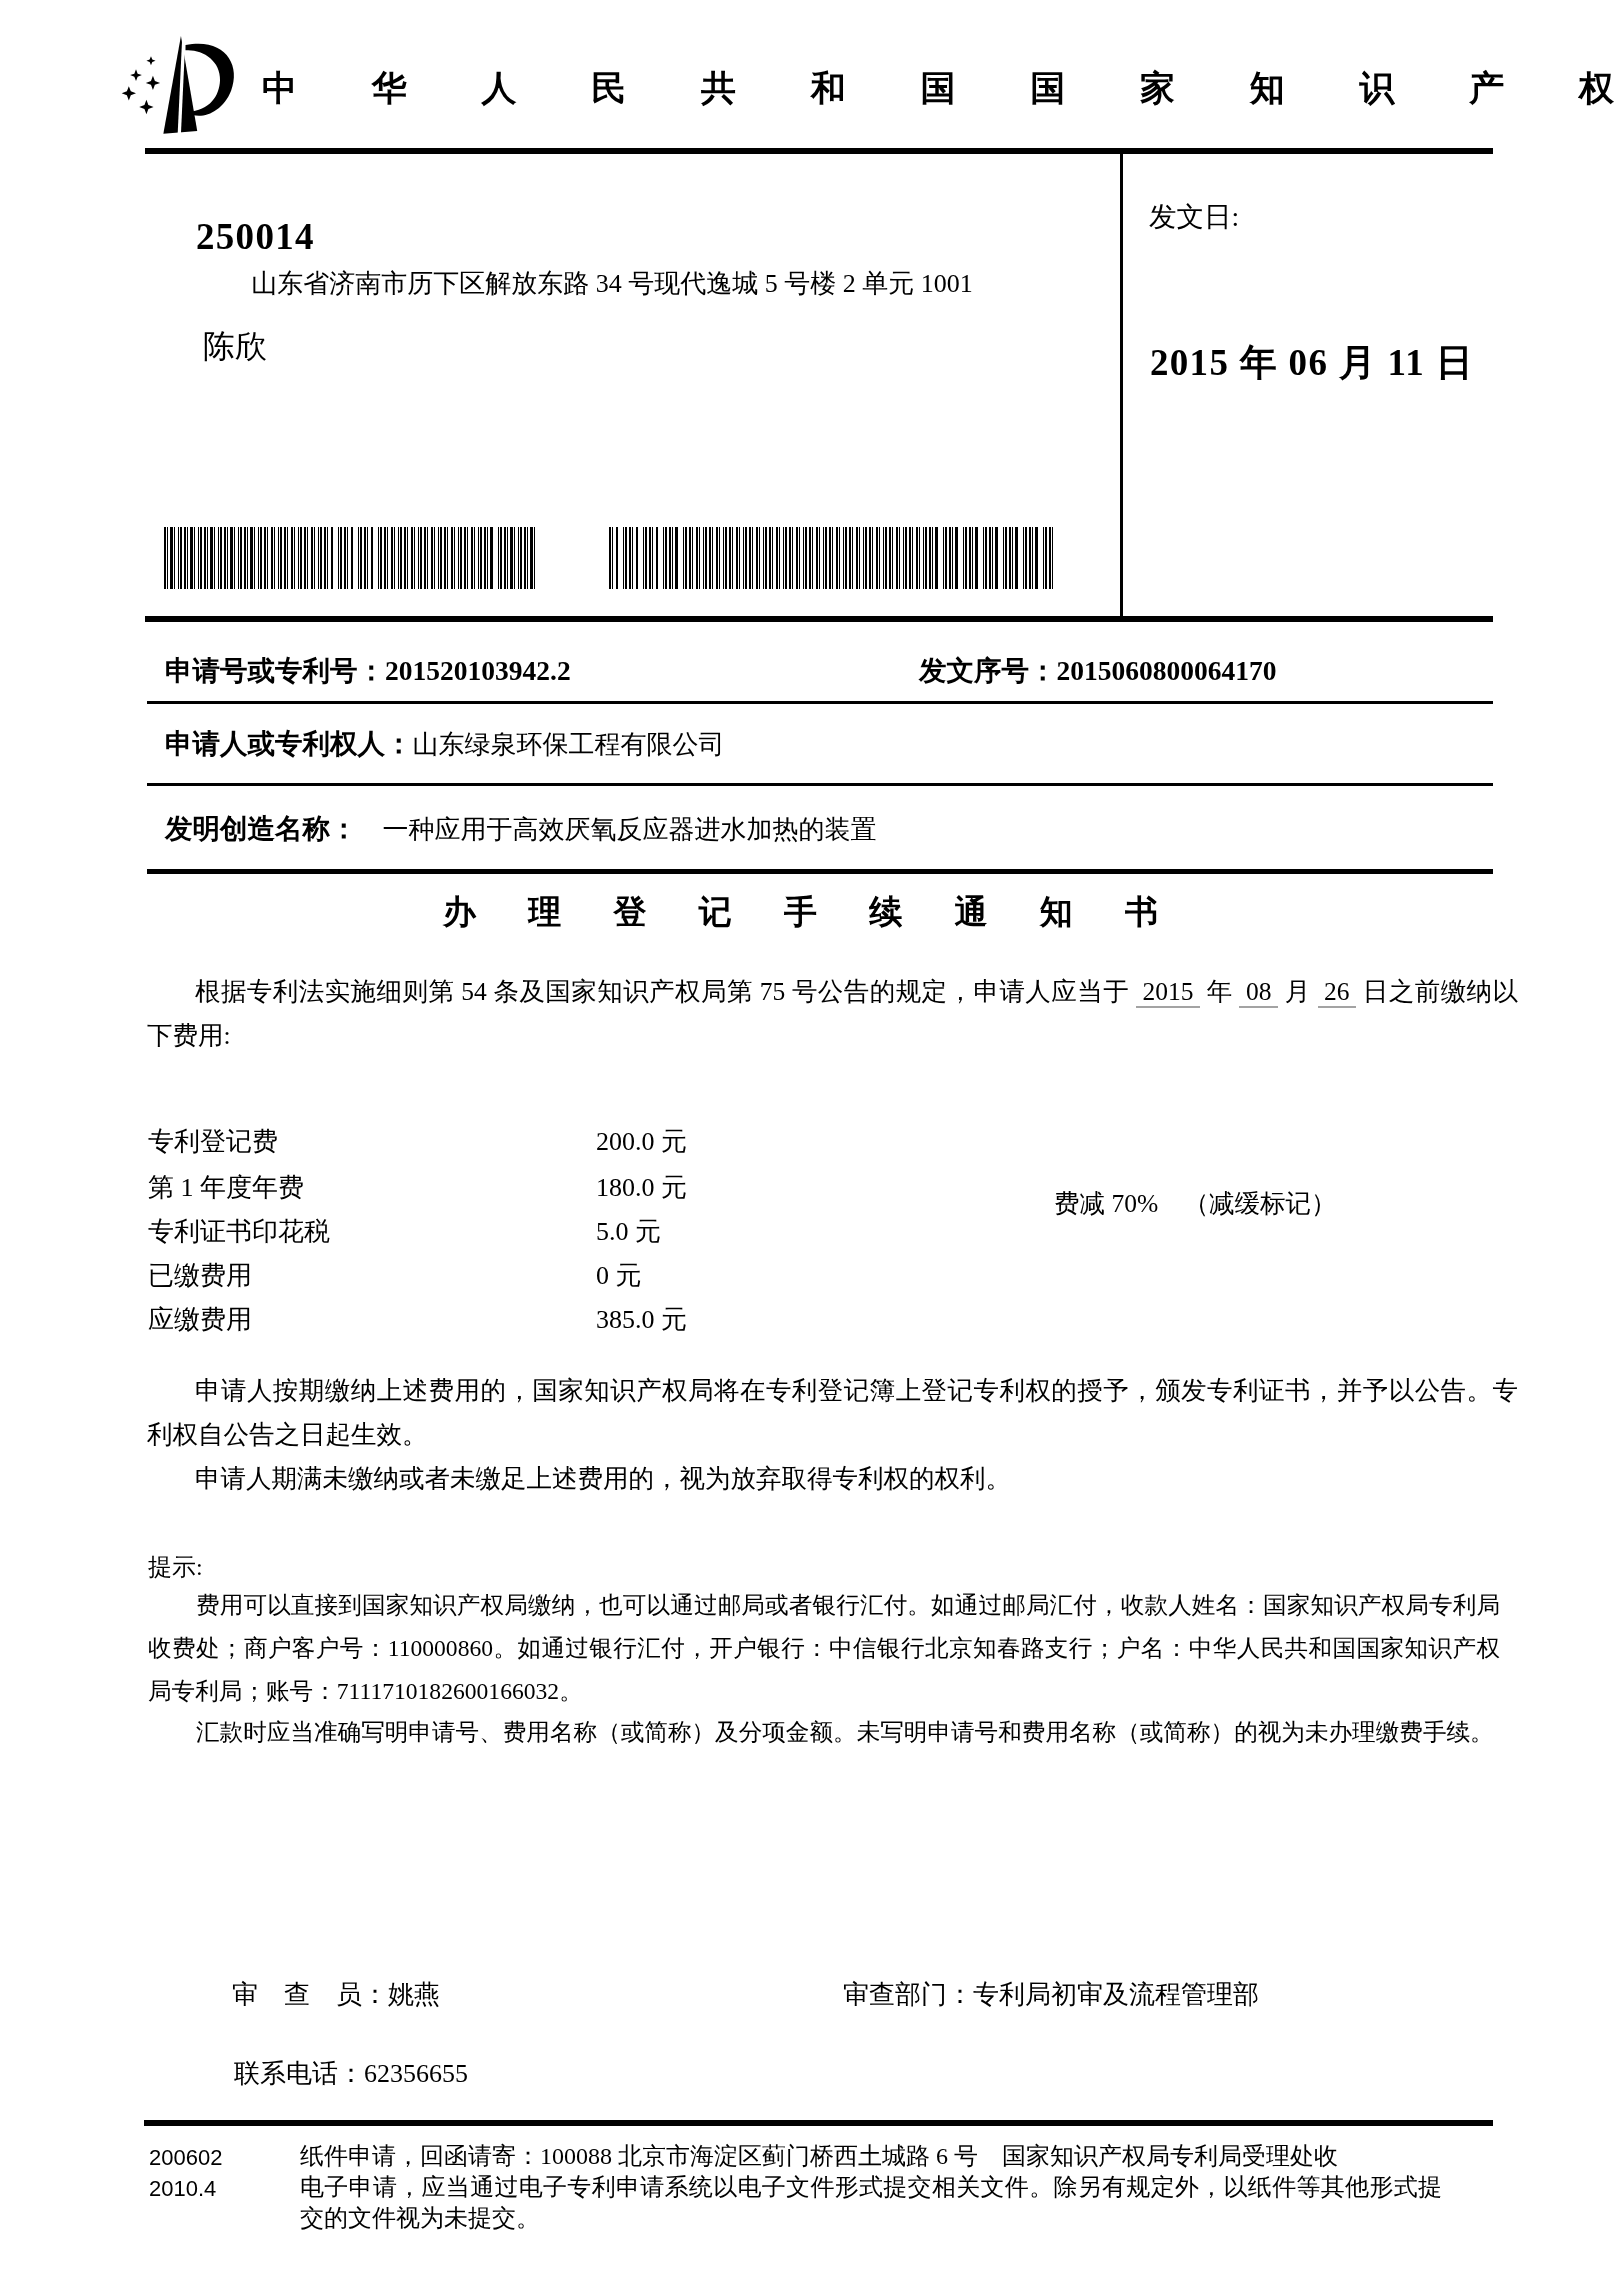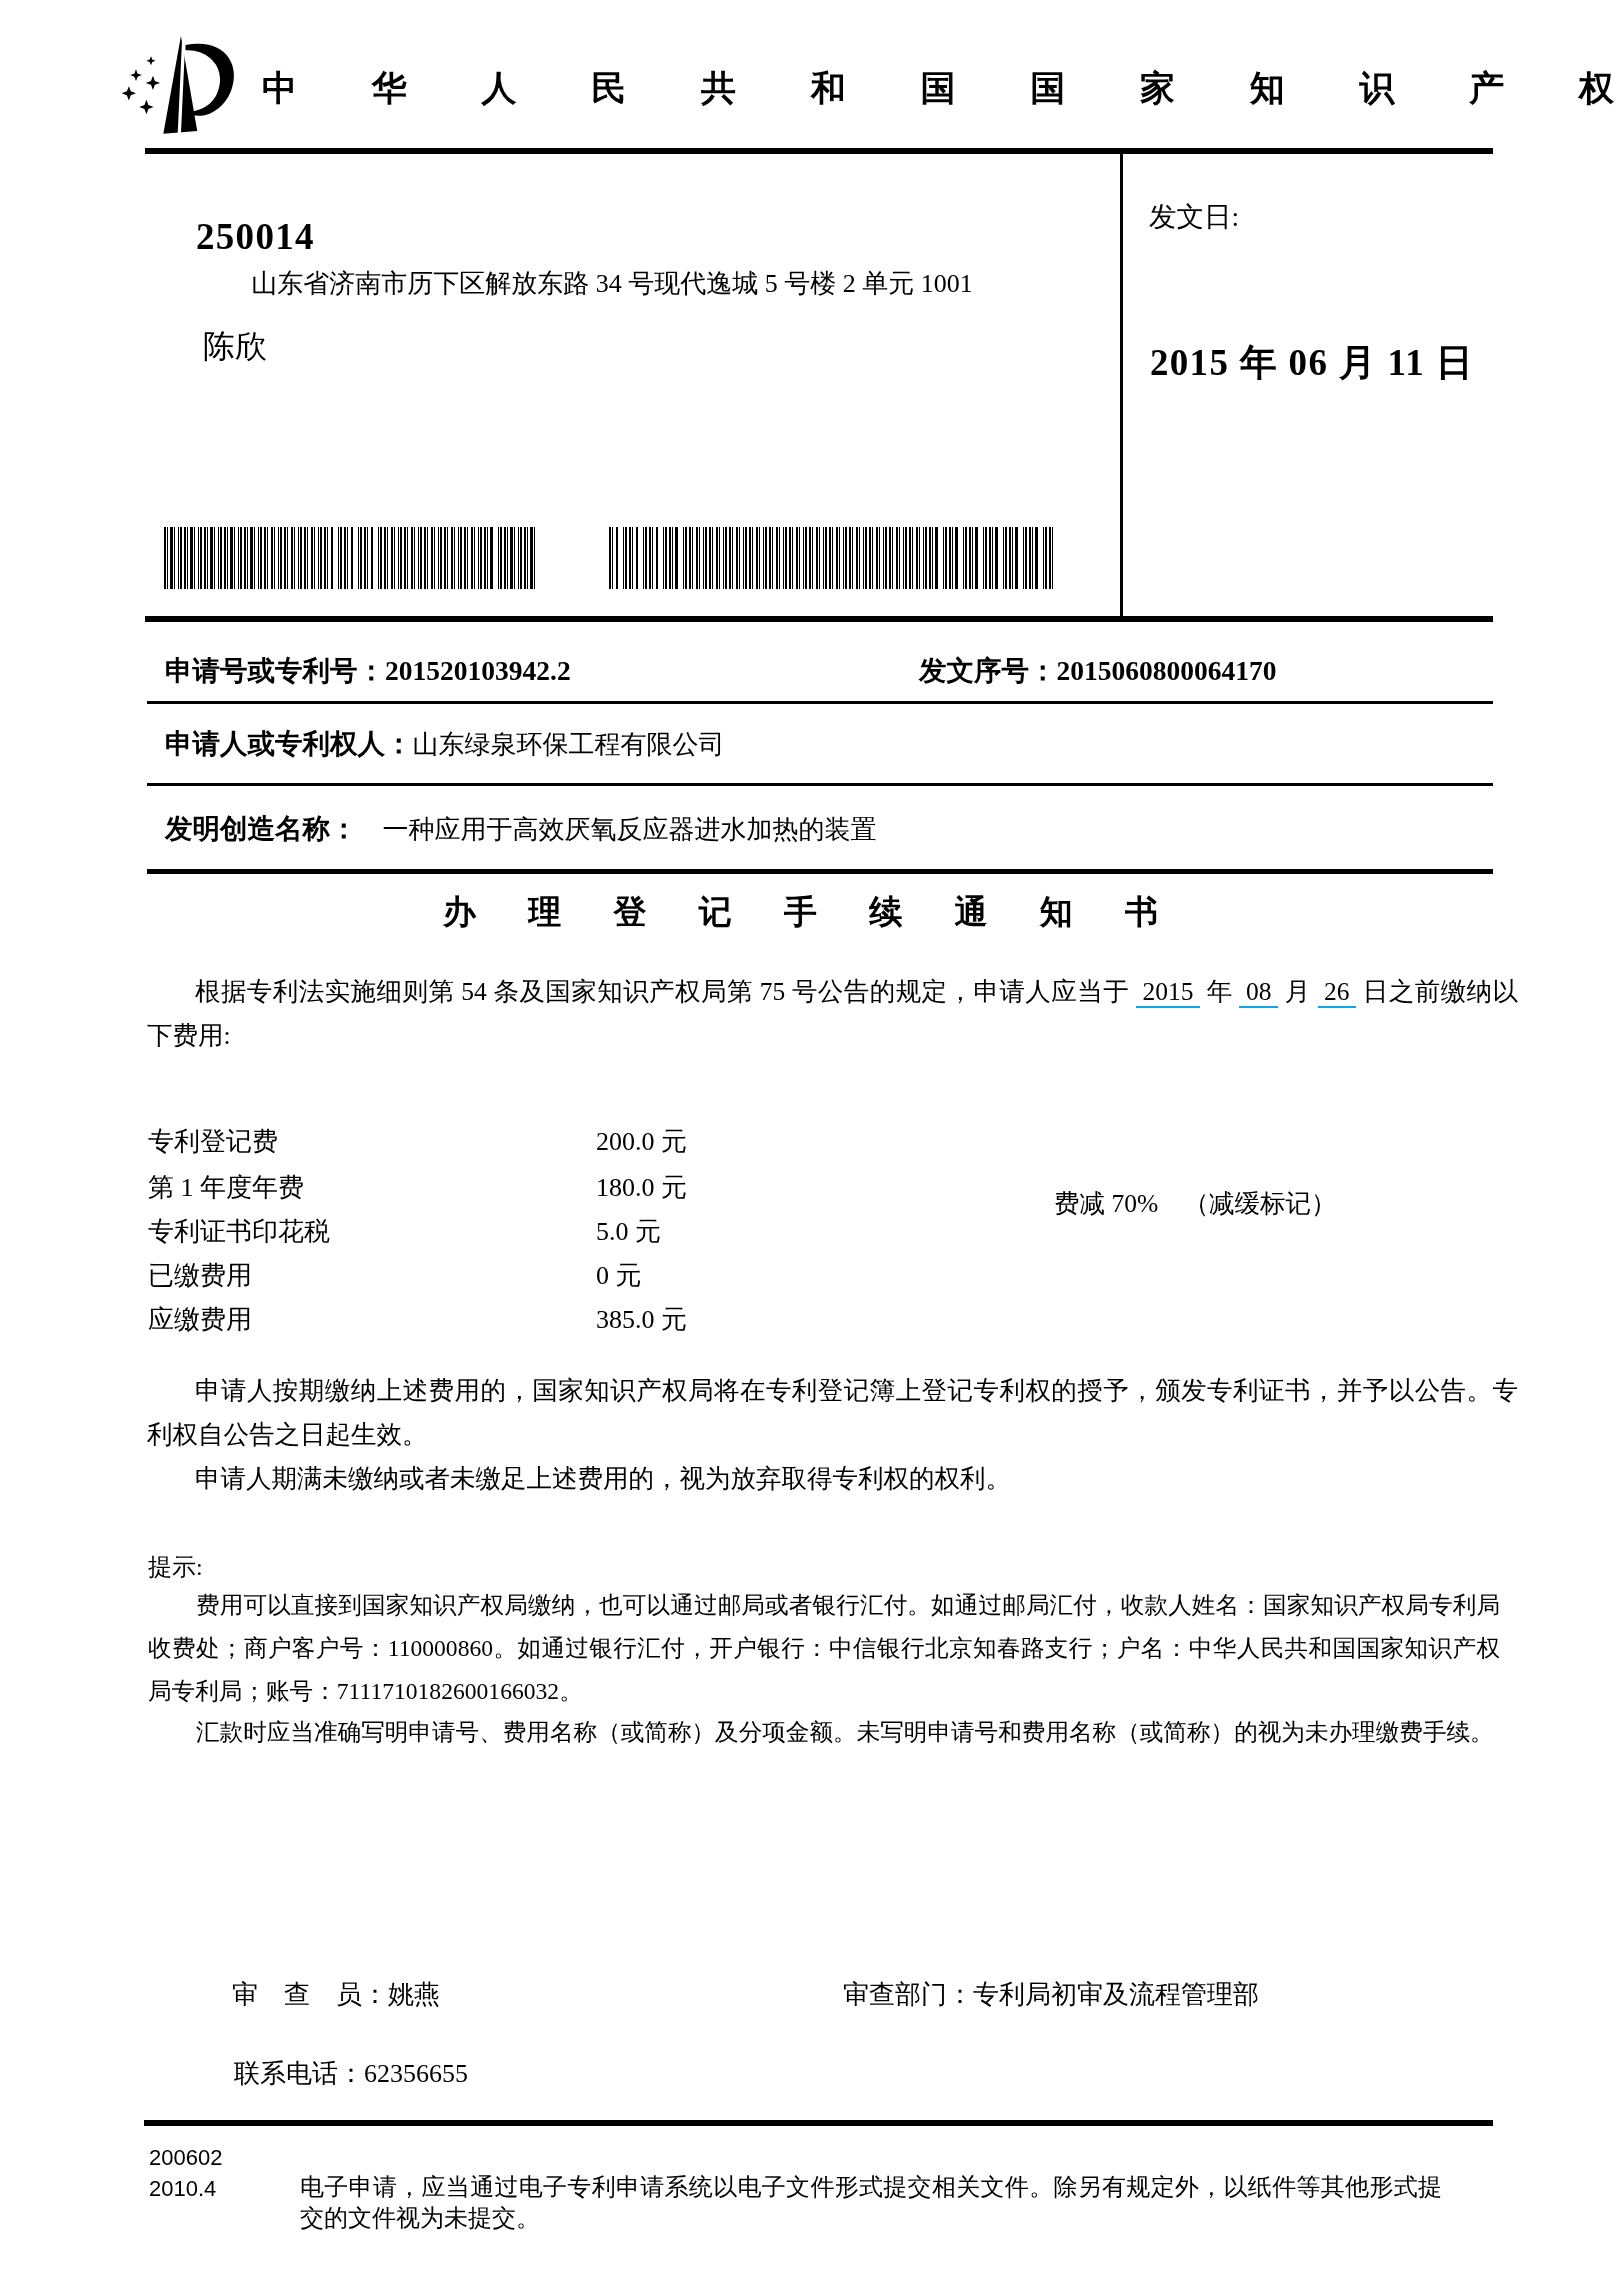--- a/index.html
+++ b/index.html
@@ -33,21 +33,21 @@
   .lbl-b{font-weight:bold;}
   .val-b{font-weight:bold;}
   .val-n{font-weight:normal;font-size:26px;}
   
   .notice-title{
     position:absolute;left:131px;top:890px;width:1361px;text-align:center;
     font-size:33px;font-weight:bold;letter-spacing:22px;white-space:nowrap;
   }
   .para{position:absolute;font-size:25.5px;line-height:44px;text-align:justify;}
   .indent{text-indent:48px;}
-  .uline{border-bottom:2px solid #0ea5e9;padding:0 6.5px;margin-top:33px;}
+  .uline{border-bottom:2px solid #a3a3a3;padding:0 6.5px;margin-top:33px;}
   .fee-row{position:absolute;left:0;width:1623px;font-size:26px;}
   .fee-label{position:absolute;left:148px;white-space:nowrap;}
   .fee-amount{position:absolute;left:596px;white-space:nowrap;}
   .fee-note{position:absolute;left:1054px;white-space:nowrap;font-size:25.5px;margin-top:16px;}
   .hint-label{position:absolute;left:148px;top:1551px;font-size:24px;text-align:center;}
   .hint{position:absolute;left:148px;width:1352px;font-size:23.6px;line-height:43px;text-align:justify;}
   .sign{position:absolute;font-size:26px;white-space:nowrap;}
   
   .foot-code{position:absolute;left:149px;font-size:22px;font-family:"Liberation Sans","DejaVu Sans",sans-serif;}
   .foot-text{position:absolute;left:300px;font-size:24px;line-height:31px;}
@@ -146,16 +146,17 @@
   <div class="sign" style="left:843px;top:1977px;">
     <span>审查部门：</span><span>专利局初审及流程管理部</span>
   </div>
   <div class="sign" style="left:234px;top:2056px;">
     <span>联系电话：</span><span>62356655</span>
   </div>
 
   <div class="hr" style="left:144px;top:2120px;width:1349px;height:5.9px;"></div>
   <div class="foot-code" style="top:2145px;">200602</div>
   <div class="foot-code" style="top:2176px;">2010.4</div>
+  <div class="foot-text" style="top:2141px;width:1243px;white-space:nowrap;">纸件申请，回函请寄：100088 北京市海淀区蓟门桥西土城路 6 号　国家知识产权局专利局受理处收</div>
   <div class="foot-text" style="top:2172px;width:1142px;text-align:justify;">电子申请，应当通过电子专利申请系统以电子文件形式提交相关文件。除另有规定外，以纸件等其他形式提交的文件视为未提交。</div>
 
 </div>
 
 
 </body></html>

